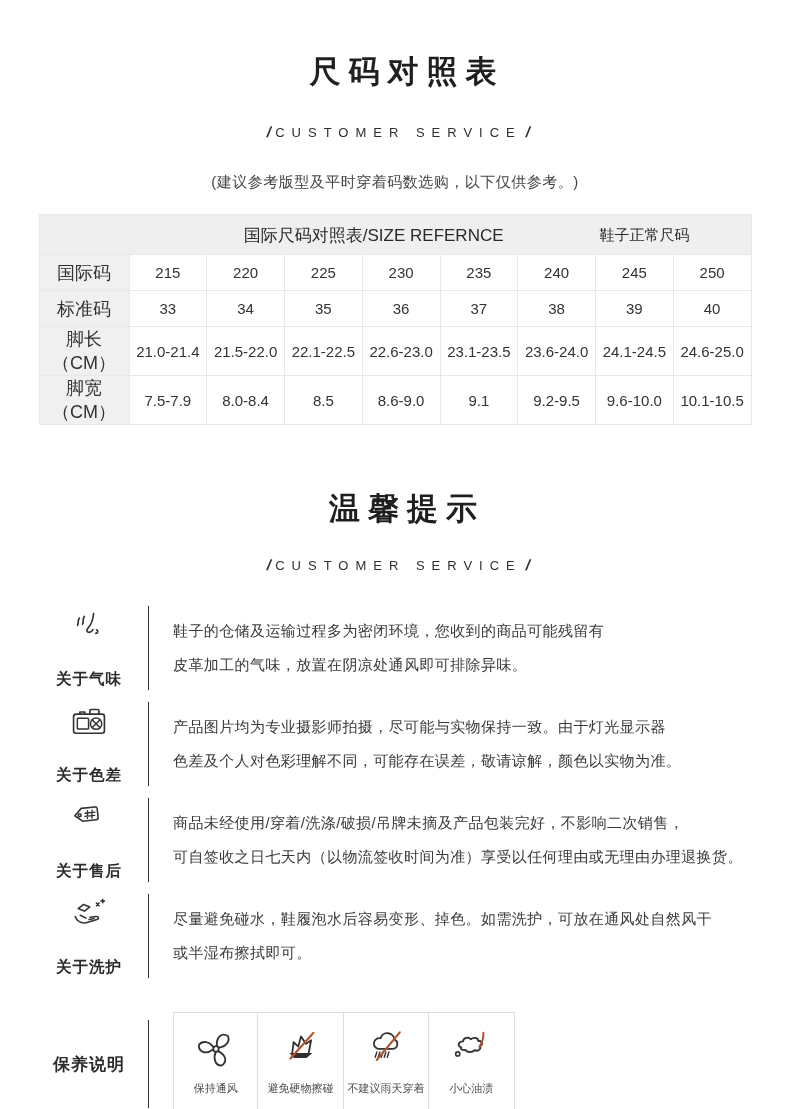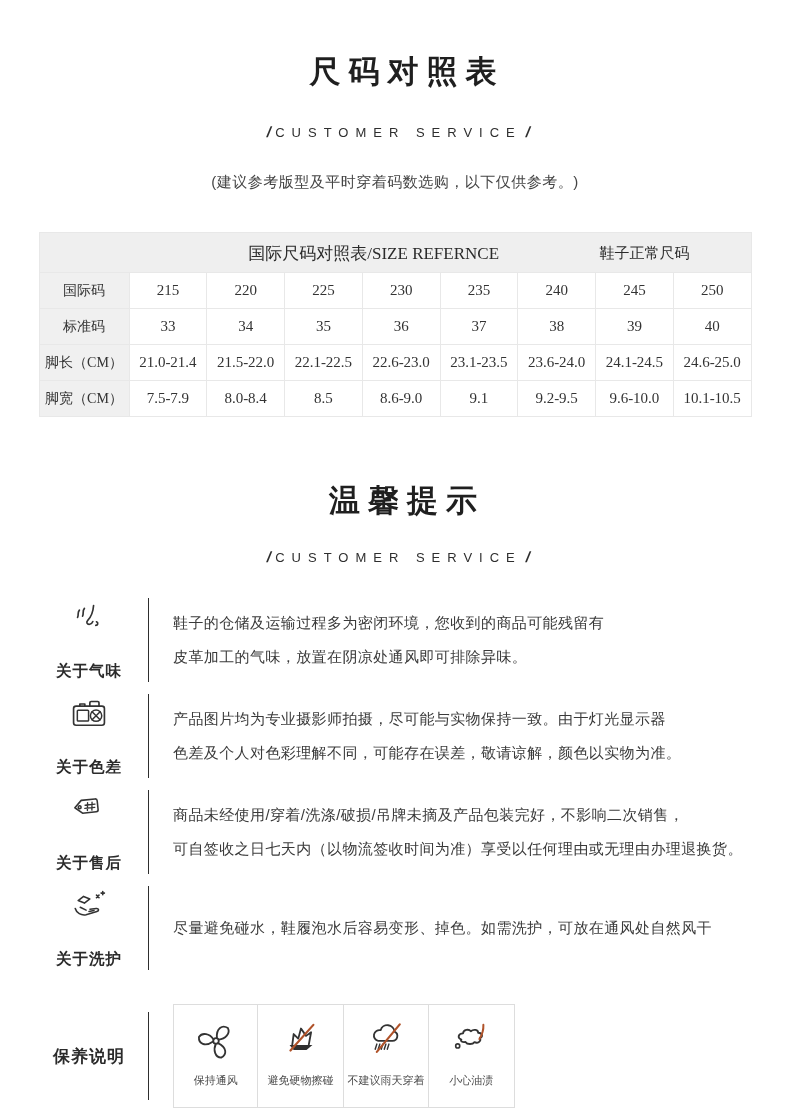--- a/index.html
+++ b/index.html
@@ -44,26 +44,25 @@
   .note {
     text-align:center;
     font-size:15px;
     color:#454545;
     margin-top:32px;
     letter-spacing:0.5px;
   }
   
   table.size-table {
     width:713px;
-    margin:40px auto 0;
+    margin:22px auto 0;
     border-collapse:collapse;
     table-layout:fixed;
     font-size:15px;
     color:#333;
-    font-family:Liberation Serif, serif;
   }
   .size-table td {
     border:1px solid #e8e8e8;
     height:36px;
     text-align:center;
     background:#ffffff;
     padding:0;
   }
   .size-table td.head {
     background:#efefef;
@@ -77,21 +76,21 @@
     white-space:nowrap;
   }
   .head .ht-right {
     position:absolute; right:61px; top:50%;
     transform:translateY(-50%);
     font-size:15px; color:#2a2a2a;
     white-space:nowrap;
   }
   .size-table td.rlabel {
     background:#f0f0f0;
-    font-size:14px;
+    font-size:18px;
     color:#333;
   }
   
   .tips-title { margin-top:62px; }
   .tips-list { margin-top:32px; }
   .tip-item {
     display:flex;
     align-items:stretch;
     min-height:76px;
     margin-bottom:12px;
@@ -318,20 +317,21 @@
               <path d="M33,11 l3,3 M36,11 l-3,3"></path>
               <path d="M40.5,6.5 v4 M38.5,8.5 h4"></path>
             </g>
           </svg>
         </span>
         <div class="tip-label">关于洗护</div>
       </div>
       <div class="tip-divider"></div>
       <div class="tip-text">
         <div>尽量避免碰水，鞋履泡水后容易变形、掉色。如需洗护，可放在通风处自然风干</div>
+        <div>或半湿布擦拭即可。</div>
       </div>
     </div>
   </div>
 
   <div class="care-row">
     <div class="care-label">保养说明</div>
     <div class="care-divider"></div>
     <div class="care-boxes">
 
       <div class="care-box">

